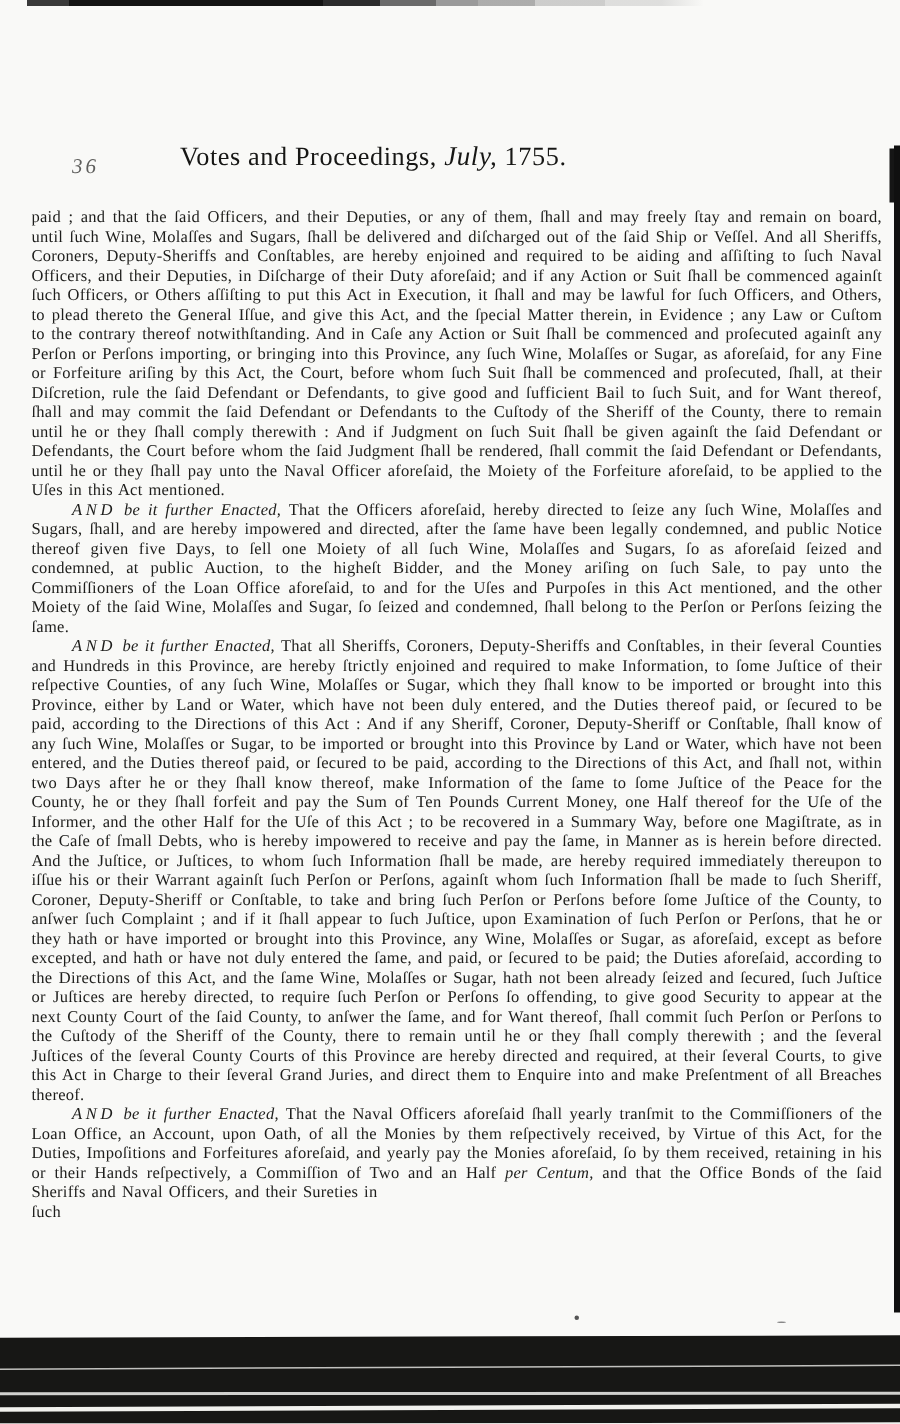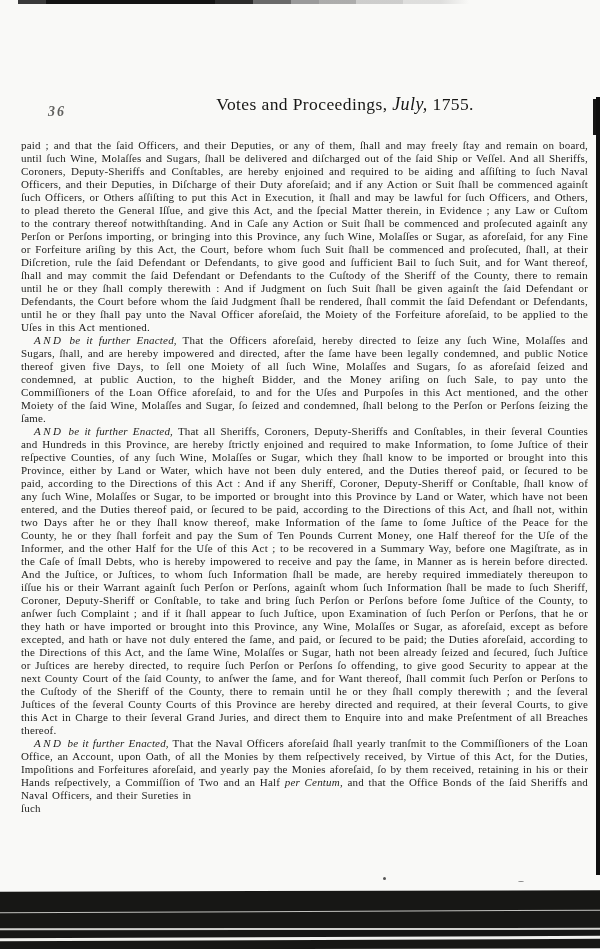--- a/index.html
+++ b/index.html
@@ -40,40 +40,40 @@
   .streak.s2 { top: 37px; height: 2px; background: rgba(242,242,238,.85); transform: rotate(0.12deg); }
   .streak.s3 { top: 46px; height: 3px; background: #f1f1ed; transform: rotate(-0.08deg); }
   .speck { position: absolute; background: #555; border-radius: 50%; }
   .speck.a { left: 383px; top: 877px; width: 3px; height: 3px; }
   .speck.b { left: 518px; top: 881px; width: 6px; height: 1px; background:#888; }
 
   
   .header { position: absolute; top: 94px; left: 0; width: 600px; height: 34px; }
   .pageno {
     position: absolute; left: 48px; top: 10px;
-    font-style: italic; font-size: 14px; opacity: .7; letter-spacing: 2px; font-weight: bold;
+    font-style: italic; font-size: 14px; opacity: .7; letter-spacing: 2px;
   }
   .title {
     position: absolute; left: 120px; top: 0; width: 450px;
-    text-align: center; font-size: 17.5px; letter-spacing: .4px;
+    text-align: left; font-size: 17.5px; letter-spacing: .4px;
     color: #171715; white-space: nowrap;
   }
   .title i { font-size: 18px; }
 
   
   .text-block {
     position: absolute; left: 21px; top: 139px; width: 567px; height: 716px;
     font-size: 11px; line-height: 13px;
     letter-spacing: .18px; word-spacing: 1px;
     text-align: justify; overflow: hidden;
   }
   .par { margin: 0; text-indent: 13px; }
   .par.first { text-indent: 0; }
   .enact { font-style: italic; }
-  .enact .and { letter-spacing: 2.5px; }
+  .enact .and { letter-spacing: 2.5px; margin-left: 14px; }
   .latin { font-style: italic; }
   .catchword { text-align: left; padding-right: 14px; }
 </style>
 </head>
 <body>
 
 <div class="page">
 
   <div class="artifact-top"></div>
   <div class="artifact-right"></div>

